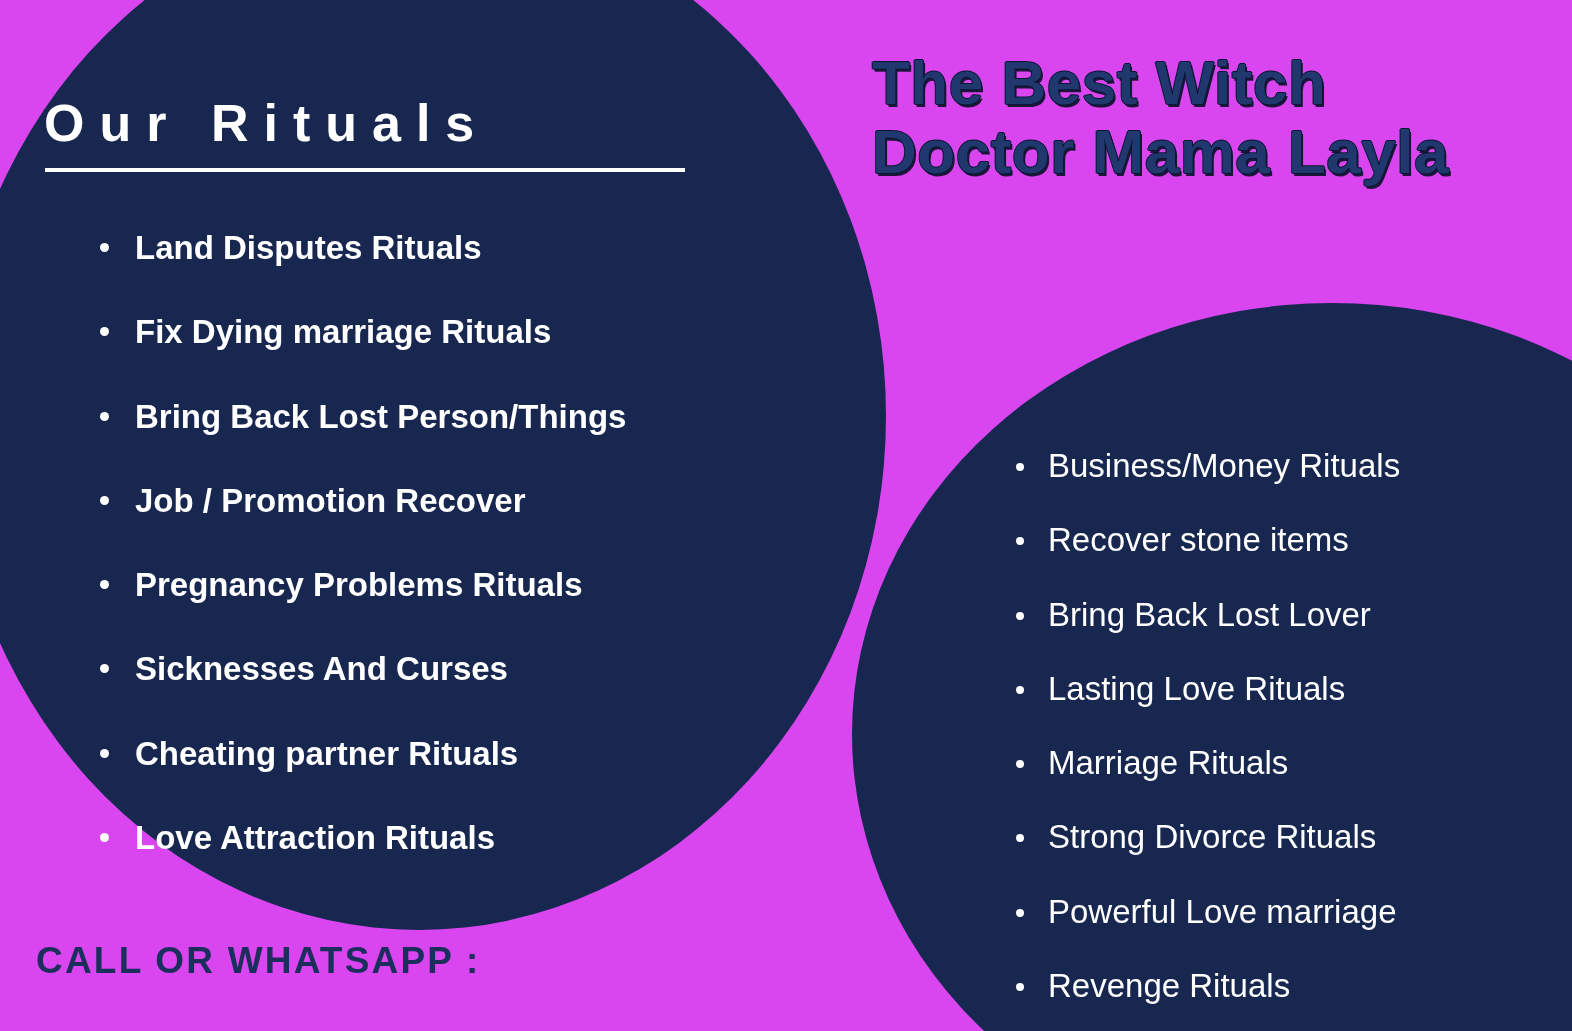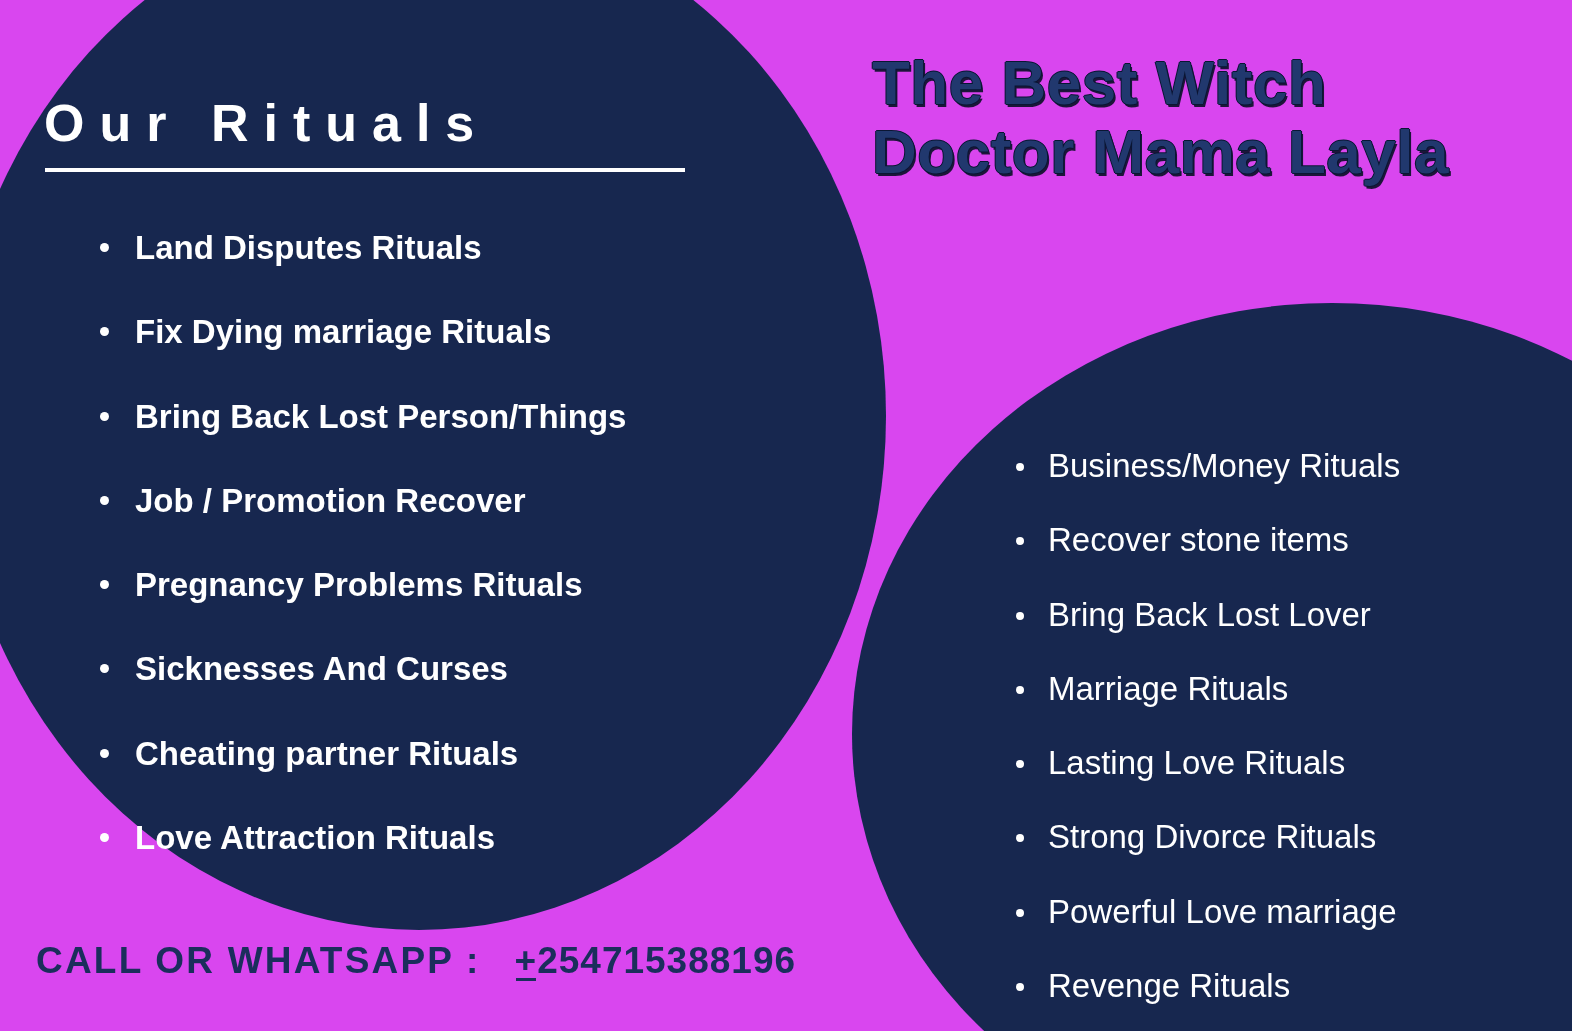--- a/index.html
+++ b/index.html
@@ -234,41 +234,37 @@
     <li class="list-item">
       <span class="bullet"></span>
       <span>Recover stone items</span>
     </li>
     <li class="list-item">
       <span class="bullet"></span>
       <span>Bring Back Lost Lover</span>
     </li>
     <li class="list-item">
       <span class="bullet"></span>
+      <span>Lasting Love Rituals</span>
+    </li>
+    <li class="list-item">
+      <span class="bullet"></span>
       <span>Marriage Rituals</span>
-    </li>
-    <li class="list-item">
-      <span class="bullet"></span>
-      <span>Lasting Love Rituals</span>
     </li>
     <li class="list-item">
       <span class="bullet"></span>
       <span>Strong Divorce Rituals</span>
     </li>
     <li class="list-item">
       <span class="bullet"></span>
       <span>Powerful Love marriage</span>
     </li>
     <li class="list-item">
       <span class="bullet"></span>
       <span>Revenge Rituals</span>
     </li>
   </ul>
 
   <div id="contact-bar">
     <span id="contact-label">CALL OR WHATSAPP :</span>
-    <span id="contact-number">
-      <span>+254715388196</span>
-      <span class="plus-underline"></span>
-    </span>
   </div>
 
 </div>
 
 </body></html>

